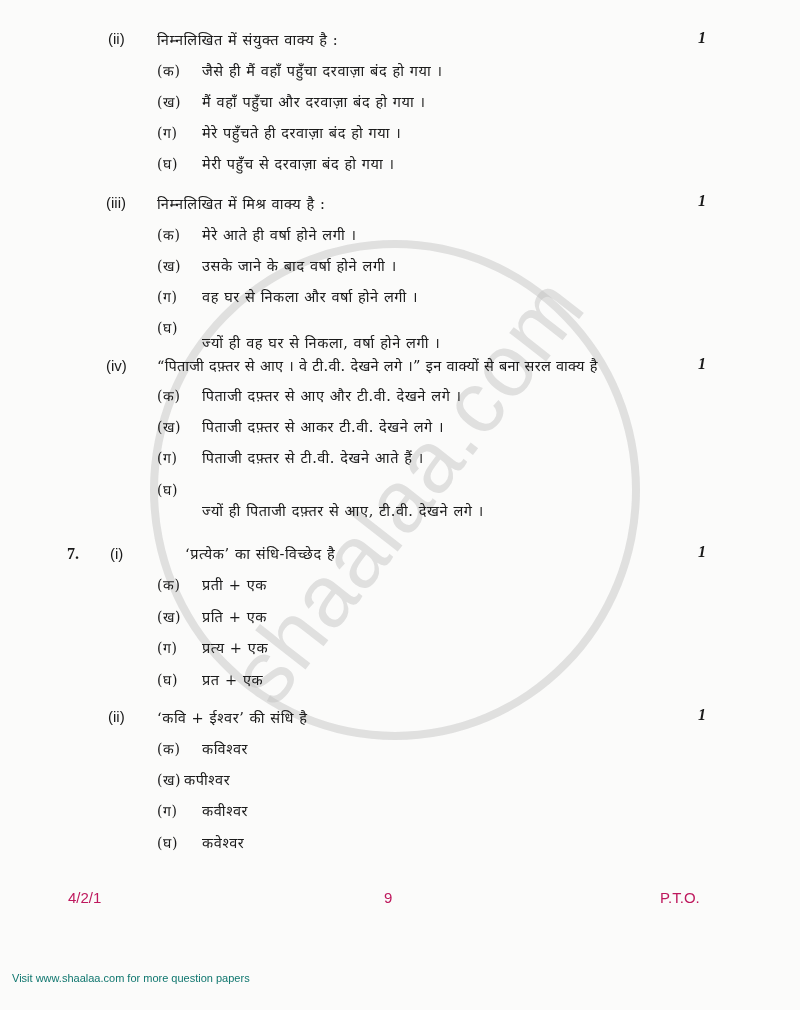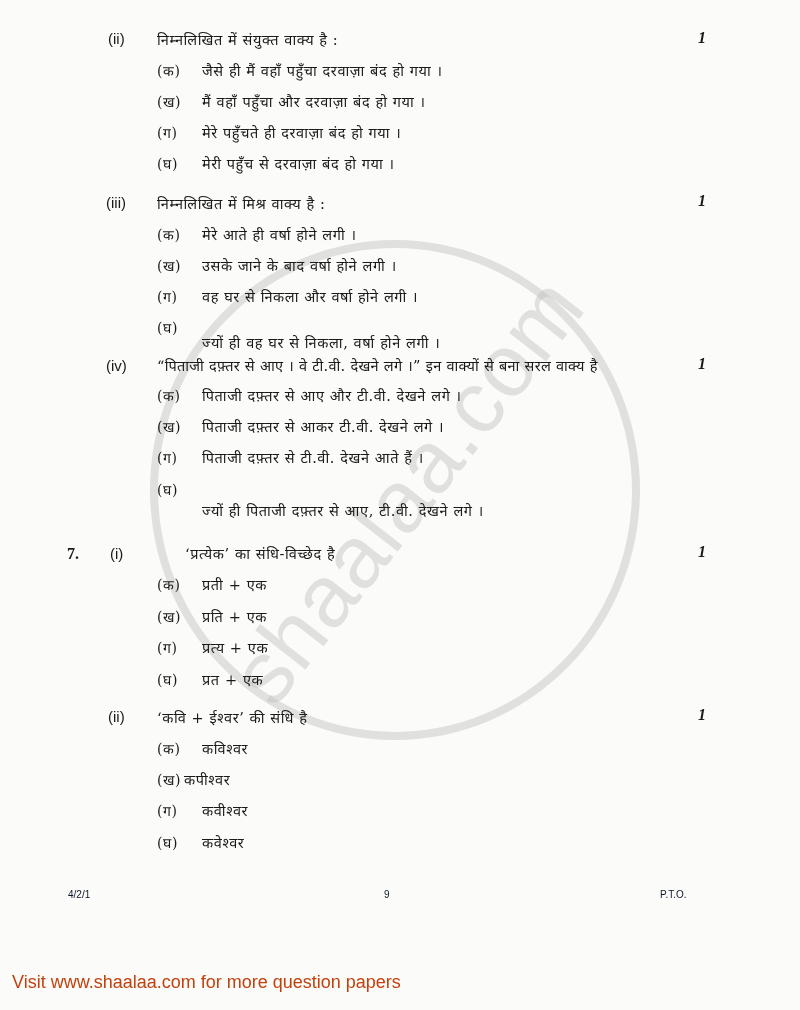--- a/index.html
+++ b/index.html
@@ -8,22 +8,22 @@
     background: #fbfbfa;
     font-family: "DejaVu Serif", "Liberation Serif", serif;
     color: #1a1a1a;
   }
   .page { position: absolute; left: 0; top: 0; width: 800px; height: 1010px; }
   .abs { position: absolute; white-space: nowrap; }
   .hi { font-size: 14.5px; letter-spacing: 0.6px; }
   .roman { font-family: Liberation Sans, sans-serif; font-size: 15px; }
   .mark { font-family: "Liberation Serif", serif; font-style: italic; font-weight: bold; font-size: 16px; }
   .qnum { font-family: "Liberation Serif", serif; font-weight: bold; font-size: 16px; }
-  .footer { font-family: "Liberation Sans", sans-serif; font-size: 10px; color: #0f172a; }
-  .visit { font-family: "Liberation Sans", sans-serif; font-size: 18px; color: #c2410c; }
+  .footer { font-family: "Liberation Sans", sans-serif; font-size: 15px; color: #be185d; }
+  .visit { font-family: "Liberation Sans", sans-serif; font-size: 11px; color: #0f766e; }
   .opt-label { font-size: 14px; }
 
   
   .wm-circle {
     position: absolute; left: 150px; top: 240px; width: 490px; height: 500px;
     border: 8px solid rgba(190,190,190,0.45); border-radius: 50%;
     box-sizing: border-box; pointer-events: none;
   }
   .wm-text {
     position: absolute; left: 160px; top: 455px; width: 470px; text-align: center;

